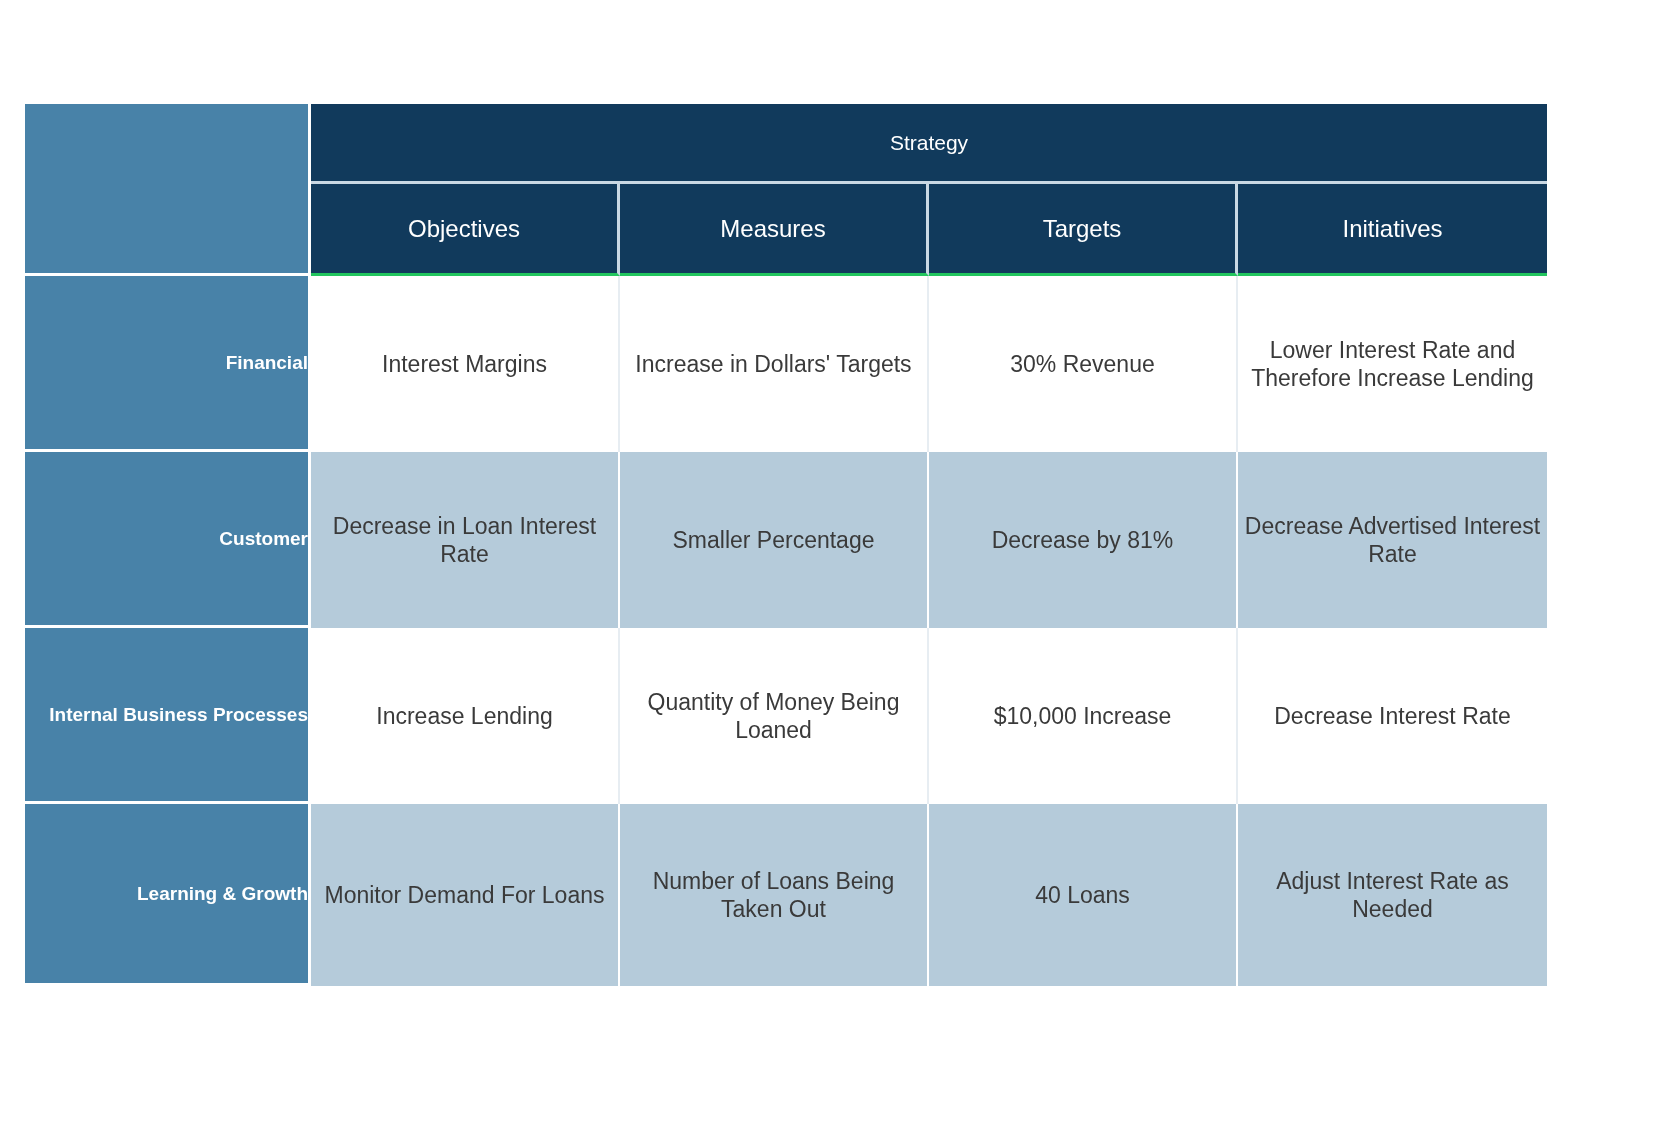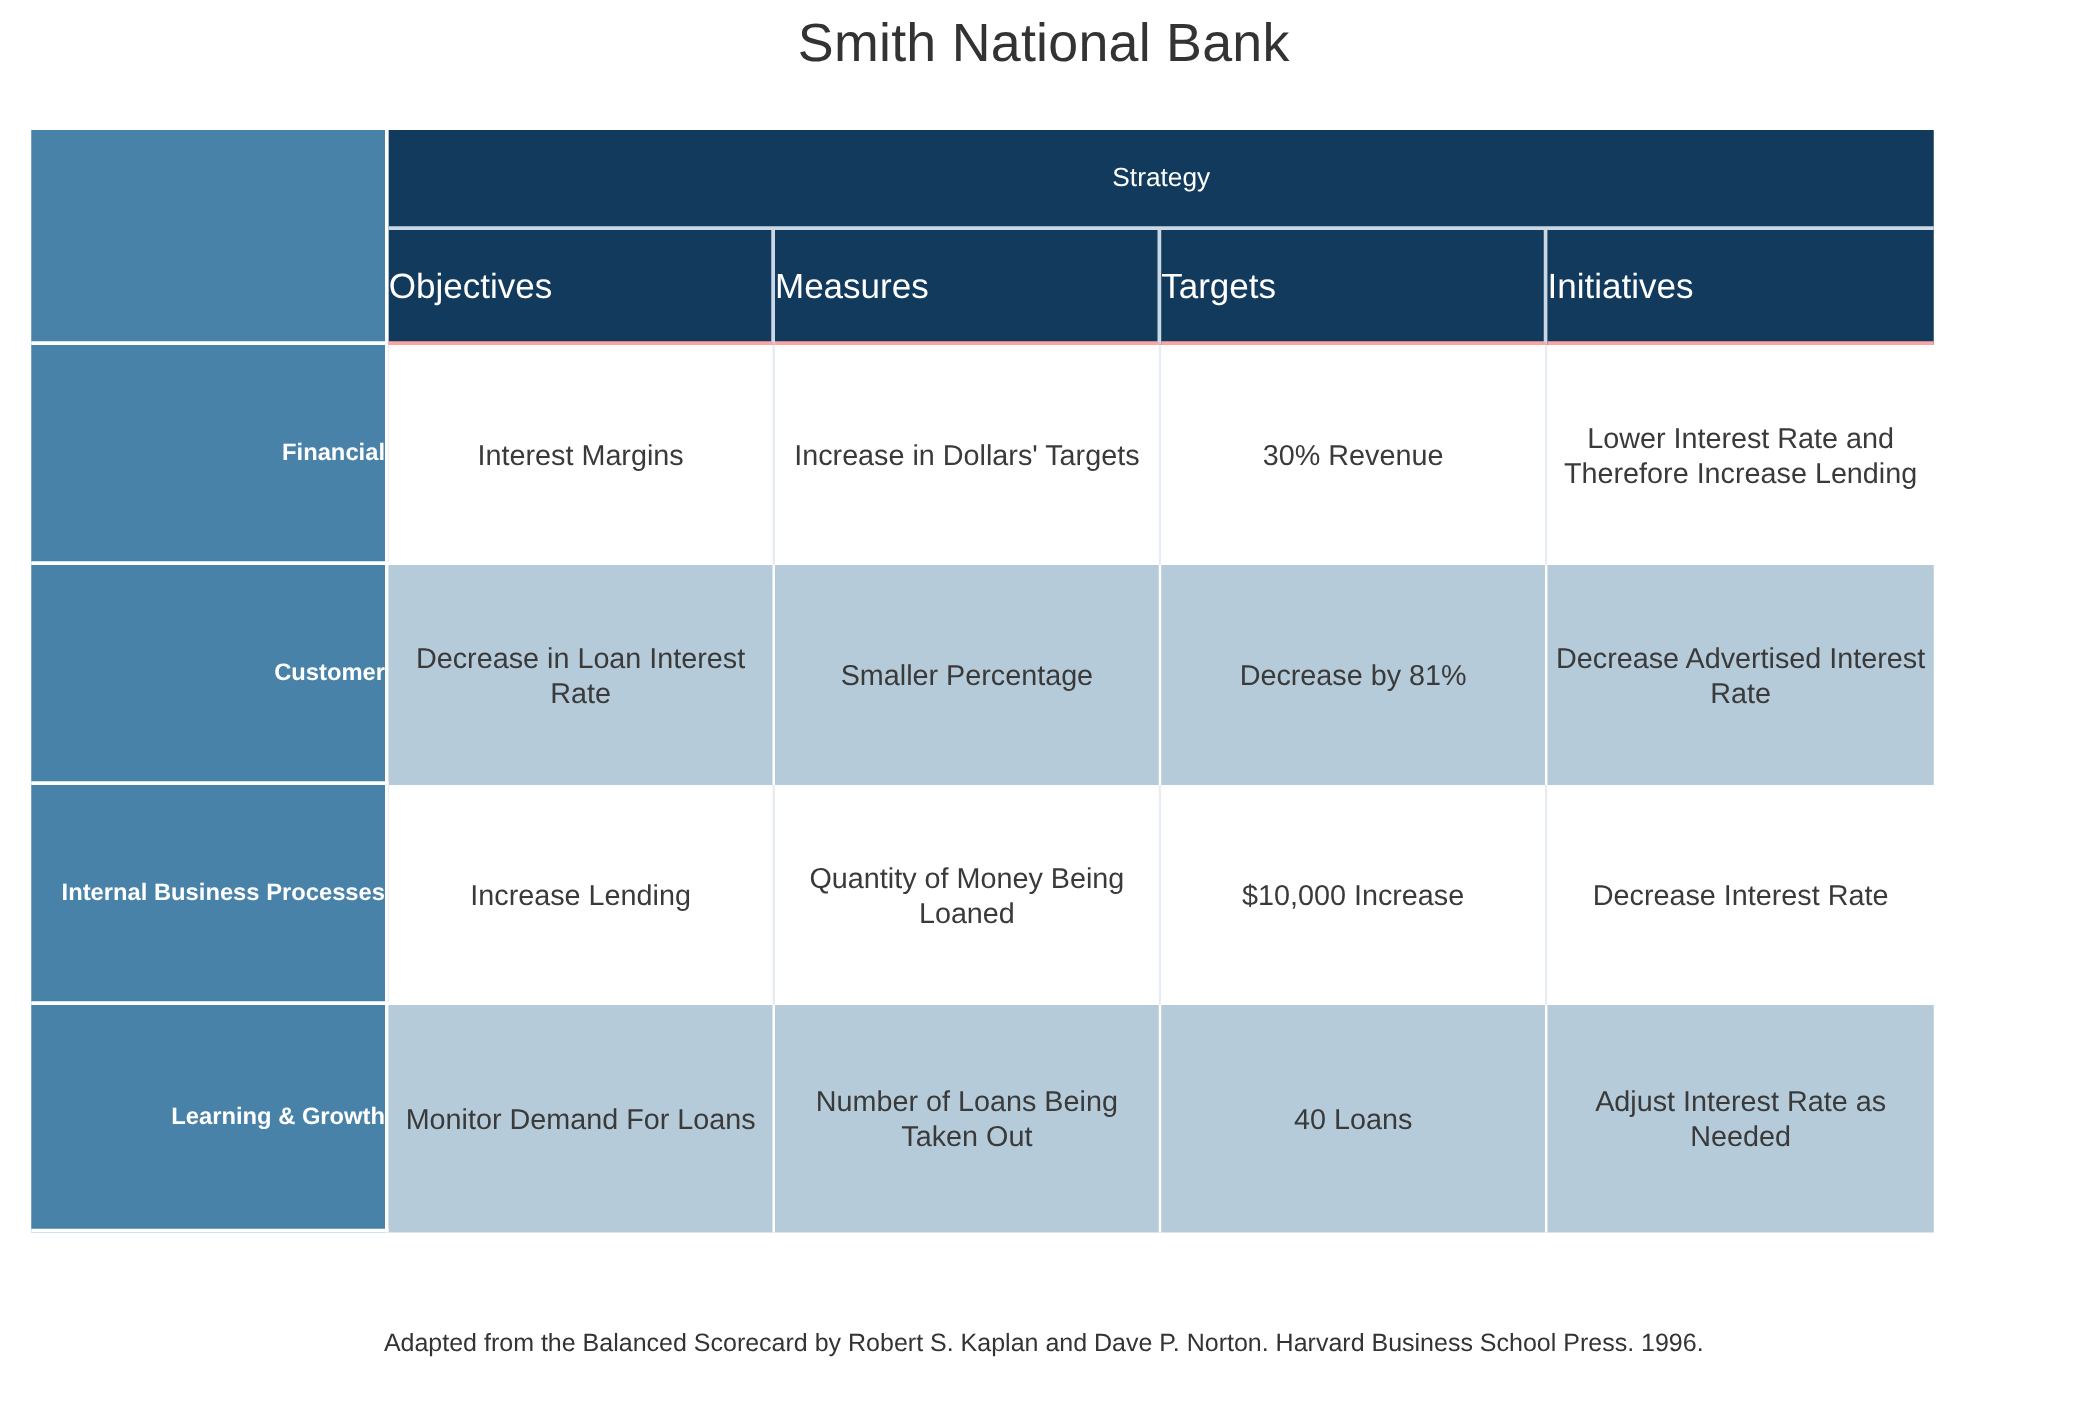--- a/index.html
+++ b/index.html
@@ -73,25 +73,26 @@
     font-weight: 400;
     text-align: center;
     height: 80px;
     border-bottom: 3px solid #c9d8e4;
   }
 
   
   .col-head {
     background: #113a5c;
     color: #ffffff;
-    font-size: 28px;
-    font-weight: 400;
+    font-size: 24px;
+    font-weight: 400;
+    text-align: center;
     height: 92px;
     border-right: 3px solid #c9d8e4;
-    border-bottom: 3px solid #fca5a5;
+    border-bottom: 3px solid #22c55e;
   }
   .col-head.last {
     border-right: none;
   }
 
   
   .row-label {
     width: 286px;
     background: #4882a8;
     color: #ffffff;
@@ -141,21 +142,20 @@
     font-size: 20px;
     color: #333333;
     line-height: 1.3;
   }
 </style>
 </head>
 <body>
 
 <div class="page">
 
-  <div class="page-title">Smith National Bank</div>
 
   <table class="scorecard">
     <tbody>
       <tr>
         <td class="corner-cell" rowspan="2"></td>
         <td class="strategy-banner" colspan="4">Strategy</td>
       </tr>
 
       <tr>
         <td class="col-head">Objectives</td>
@@ -191,15 +191,14 @@
       <tr class="data-row tall band-blue">
         <td class="row-label">Learning &amp; Growth</td>
         <td class="data-cell">Monitor Demand For Loans</td>
         <td class="data-cell">Number of Loans Being Taken Out</td>
         <td class="data-cell">40 Loans</td>
         <td class="data-cell last">Adjust Interest Rate as Needed</td>
       </tr>
     </tbody>
   </table>
 
-  <div class="footer-note">Adapted from the Balanced Scorecard by Robert S. Kaplan and Dave P. Norton. Harvard Business School Press. 1996.</div>
 
 </div>
 
 </body></html>

